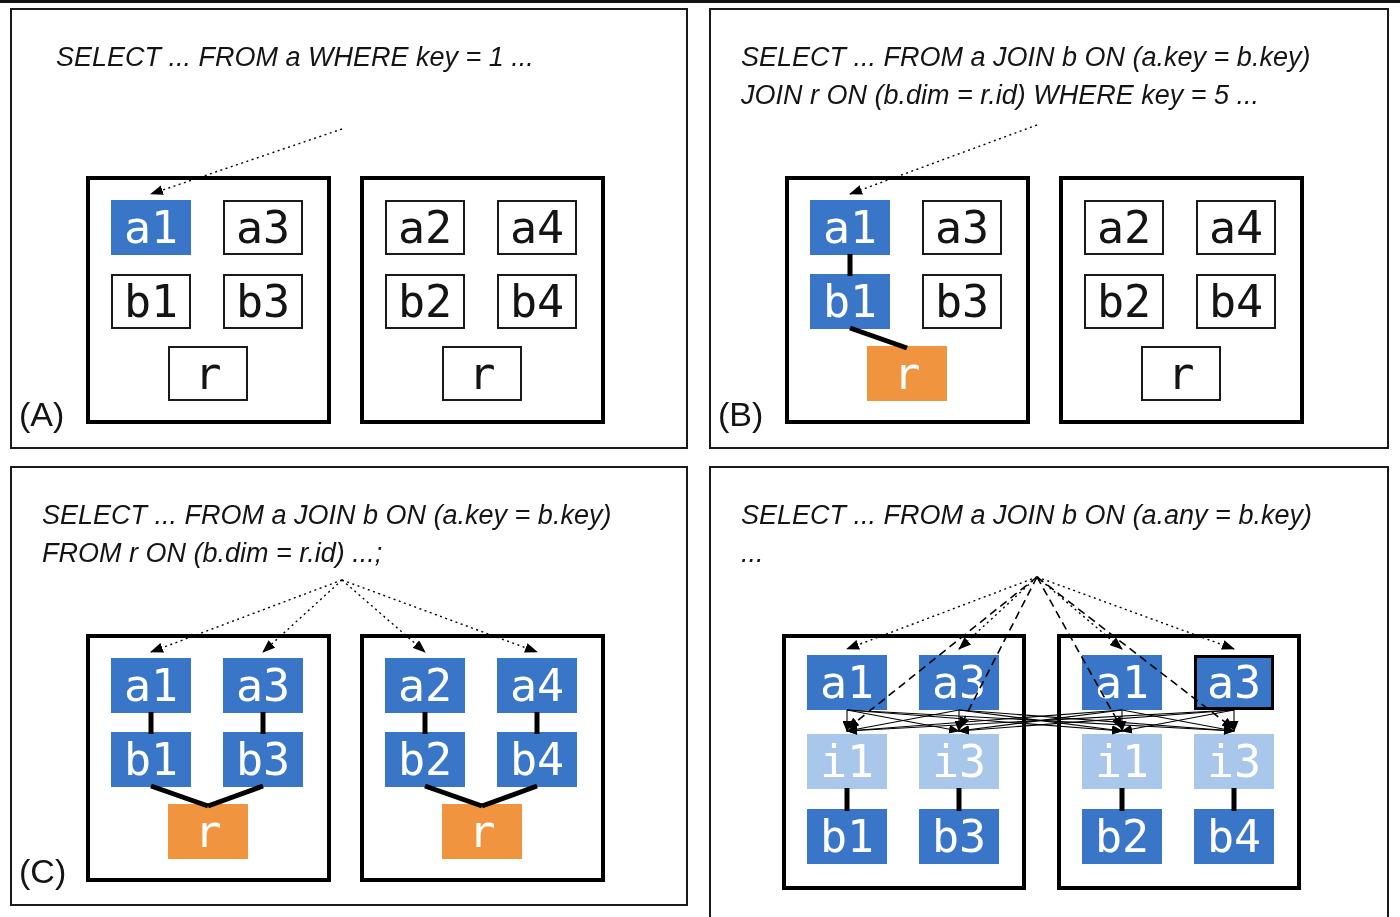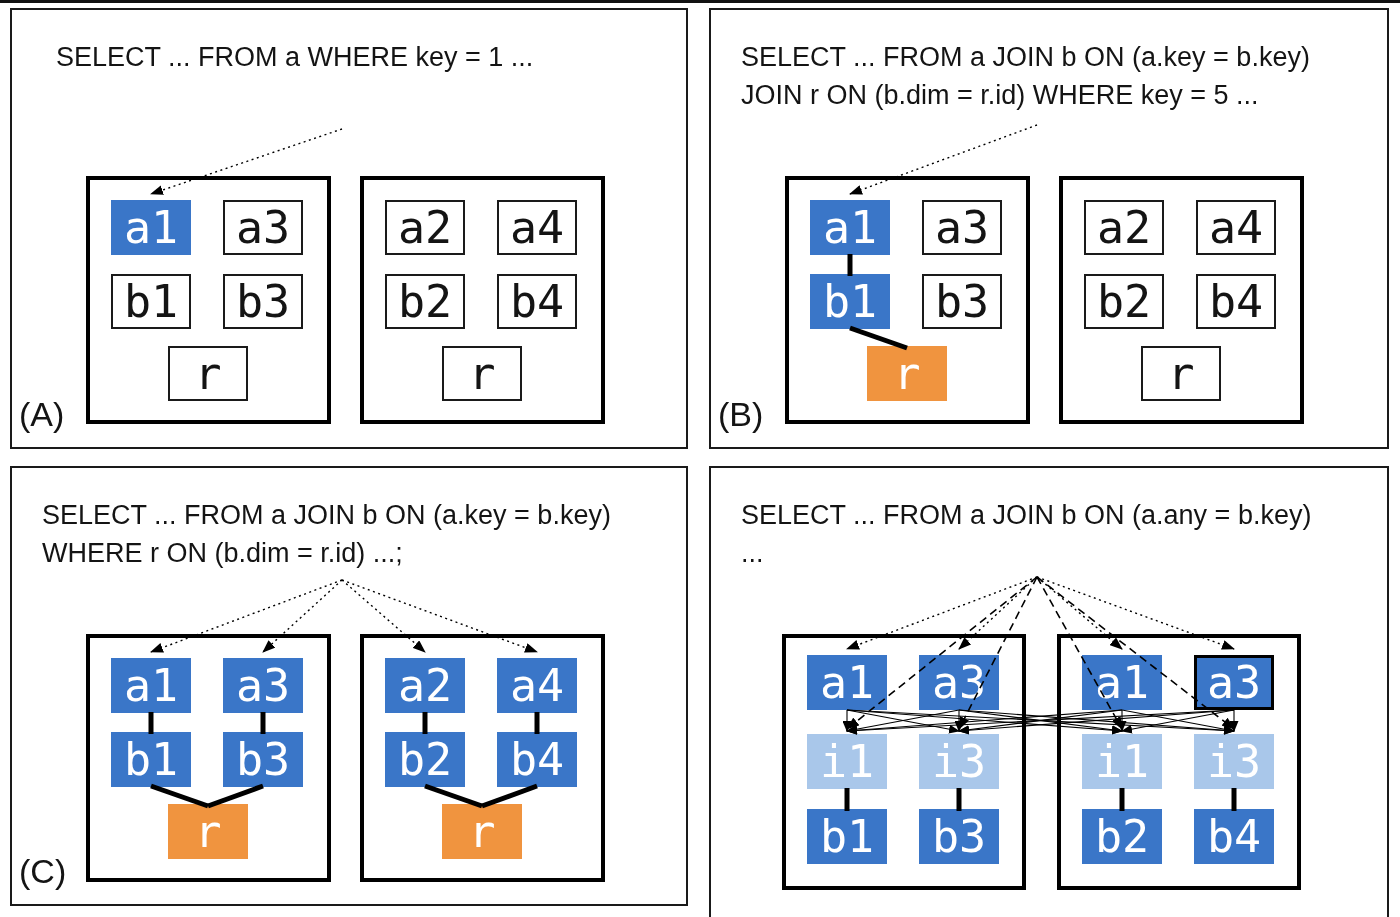--- a/index.html
+++ b/index.html
@@ -6,21 +6,21 @@
   body{
     width:1400px;height:917px;position:relative;background:#ffffff;
     font-family:"Liberation Sans","DejaVu Sans",sans-serif;overflow:hidden;
   }
   .top-rule{position:absolute;left:0;top:0;width:1400px;height:3px;background:#111;}
   .panel{
     position:absolute;background:#fff;border:2px solid #1a1a1a;box-sizing:border-box;
   }
   .query{
     position:absolute;left:30px;top:28px;font-size:27px;line-height:38px;color:#141414;
-    letter-spacing:0px;white-space:pre;
+    letter-spacing:0px;white-space:pre;font-style:italic;
   }
   .panel-label{
     position:absolute;left:7px;bottom:13px;font-size:34px;color:#141414;
   }
   .node{
     position:absolute;border:4px solid #000;background:#fff;box-sizing:border-box;
   }
   .blk{
     position:absolute;display:flex;align-items:center;justify-content:center;
     font-family:"DejaVu Sans Mono","Liberation Mono",monospace;
@@ -123,21 +123,21 @@
           <marker id="ahs-B" markerWidth="11" markerHeight="9" refX="10" refY="4.5" orient="auto" markerUnits="userSpaceOnUse">
             <path d="M0,0 L11,4.5 L0,9 z" fill="#000000"></path>
           </marker>
         </defs>
         <line x1="139" y1="244" x2="139" y2="266" stroke="#000000" stroke-width="5"></line>
         <line x1="139" y1="318" x2="196" y2="338" stroke="#000000" stroke-width="5"></line>
         <line x1="326" y1="115" x2="139" y2="184" stroke="#000000" stroke-width="1.4" stroke-dasharray="2 3.5" marker-end="url(#ah-B)"></line>
       </svg>
     </div>
     <div class="panel" style="left: 10px; top: 466px; width: 678px; height: 440px;">
-      <div class="query"><div>SELECT ... FROM a JOIN b ON (a.key = b.key)</div><div>WHERE r ON (b.dim = r.id) ...;</div></div>
+      <div class="query"><div>SELECT ... FROM a JOIN b ON (a.key = b.key)</div><div>FROM r ON (b.dim = r.id) ...;</div></div>
       <div class="panel-label">(C)</div>
       <div class="node" style="left: 74px; top: 166px; width: 245px; height: 248px;"></div>
       <div class="blk" style="left: 99px; top: 190px; width: 80px; height: 55px; background: rgb(58, 118, 200); color: rgb(255, 255, 255); border: none;">
         <span>a1</span>
       </div>
       <div class="blk" style="left: 211px; top: 190px; width: 80px; height: 55px; background: rgb(58, 118, 200); color: rgb(255, 255, 255); border: none;">
         <span>a3</span>
       </div>
       <div class="blk" style="left: 99px; top: 264px; width: 80px; height: 55px; background: rgb(58, 118, 200); color: rgb(255, 255, 255); border: none;">
         <span>b1</span>

